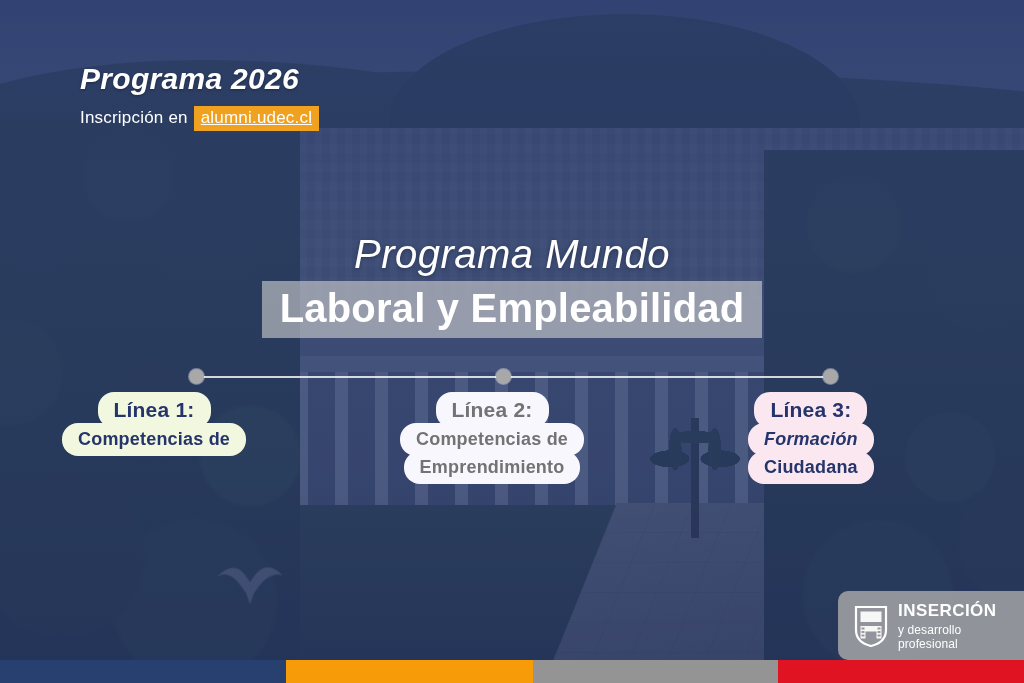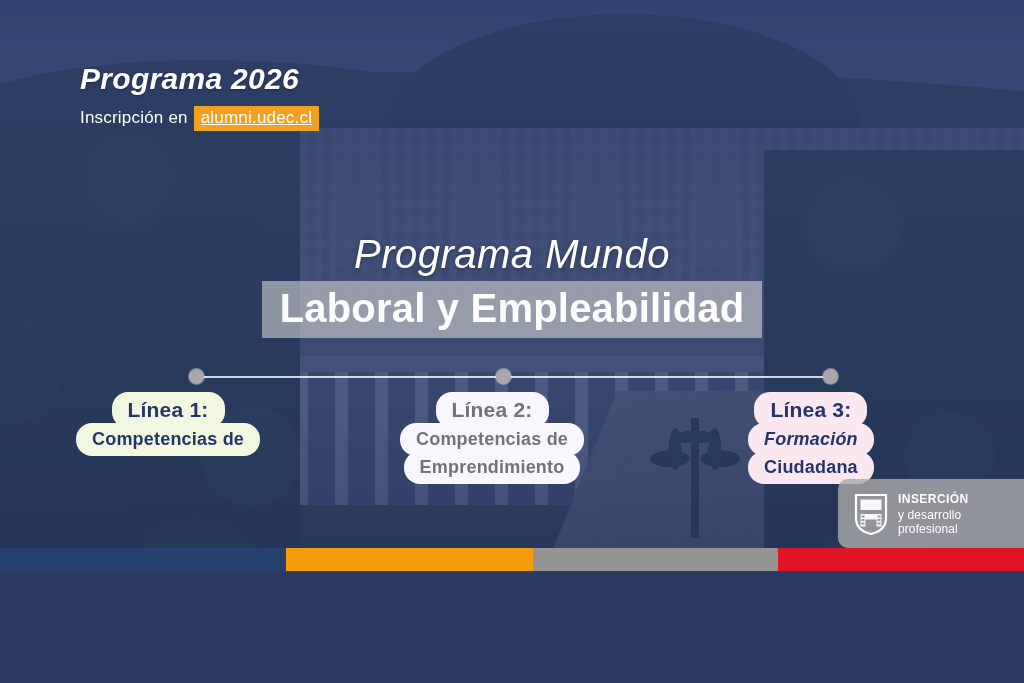--- a/index.html
+++ b/index.html
@@ -6,21 +6,21 @@
 
   html, body {
     width:1024px; height:683px;
     font-family:"Liberation Sans", sans-serif;
     overflow:hidden;
     background:#2b3a63;
   }
 
   .poster {
     position:relative;
-    width:1024px; height:571px;
+    width:1024px; height:683px;
     overflow:hidden;
   }
 
   
   .bg { position:absolute; inset:0; overflow:hidden; }
 
   
   .bg-sky {
     position:absolute; left:0; top:0; width:100%; height:120px;
     background:linear-gradient(180deg,#6a7696 0%,#7e88a4 55%,#8d95ac 100%);
@@ -209,39 +209,39 @@
     padding:7px 16px 8px;
     border-radius:16px;
     white-space:nowrap;
     font-size:18px;
     letter-spacing:.2px;
   }
   .card .ln.l1 { font-size:21px; margin-bottom:-5px; }
   .card .ln.l2 { margin-bottom:-5px; }
   .card .ln.l3 { }
 
-  #card-1 { left:76px; top:0; }
+  #card-1 { left:62px; top:0; }
   #card-1 .ln { background:#f2f8df; }
   #card-2 { left:400px; top:0; }
   #card-2 .ln { background:#f8f7fe; }
   #card-3 { left:748px; top:0; }
   #card-3 .ln { background:#fbe7f0; }
 
   
   .badge {
     position:absolute; right:0; bottom:23px;
     width:186px; height:69px;
     background:rgba(168,168,168,.82);
     border-radius:10px 0 0 10px;
     display:flex; align-items:center; gap:10px;
     padding:0 14px 0 16px;
   }
   .badge-shield { width:34px; height:42px; flex:0 0 34px; }
   .badge-txt { color:#ffffff; }
-  .badge-t1 { font-size:12px; font-weight:bold; letter-spacing:.45px; }
+  .badge-t1 { font-size:17px; font-weight:bold; letter-spacing:.45px; }
   .badge-t2 { font-size:12px; font-weight:normal; letter-spacing:.1px; margin-top:2px; }
 
   
   .strip { position:absolute; left:0; bottom:0; width:100%; height:23px; display:flex; }
   .strip > div { height:100%; }
 
   
   div, span { -webkit-user-select:none; user-select:none; }
 </style>
 </head>

